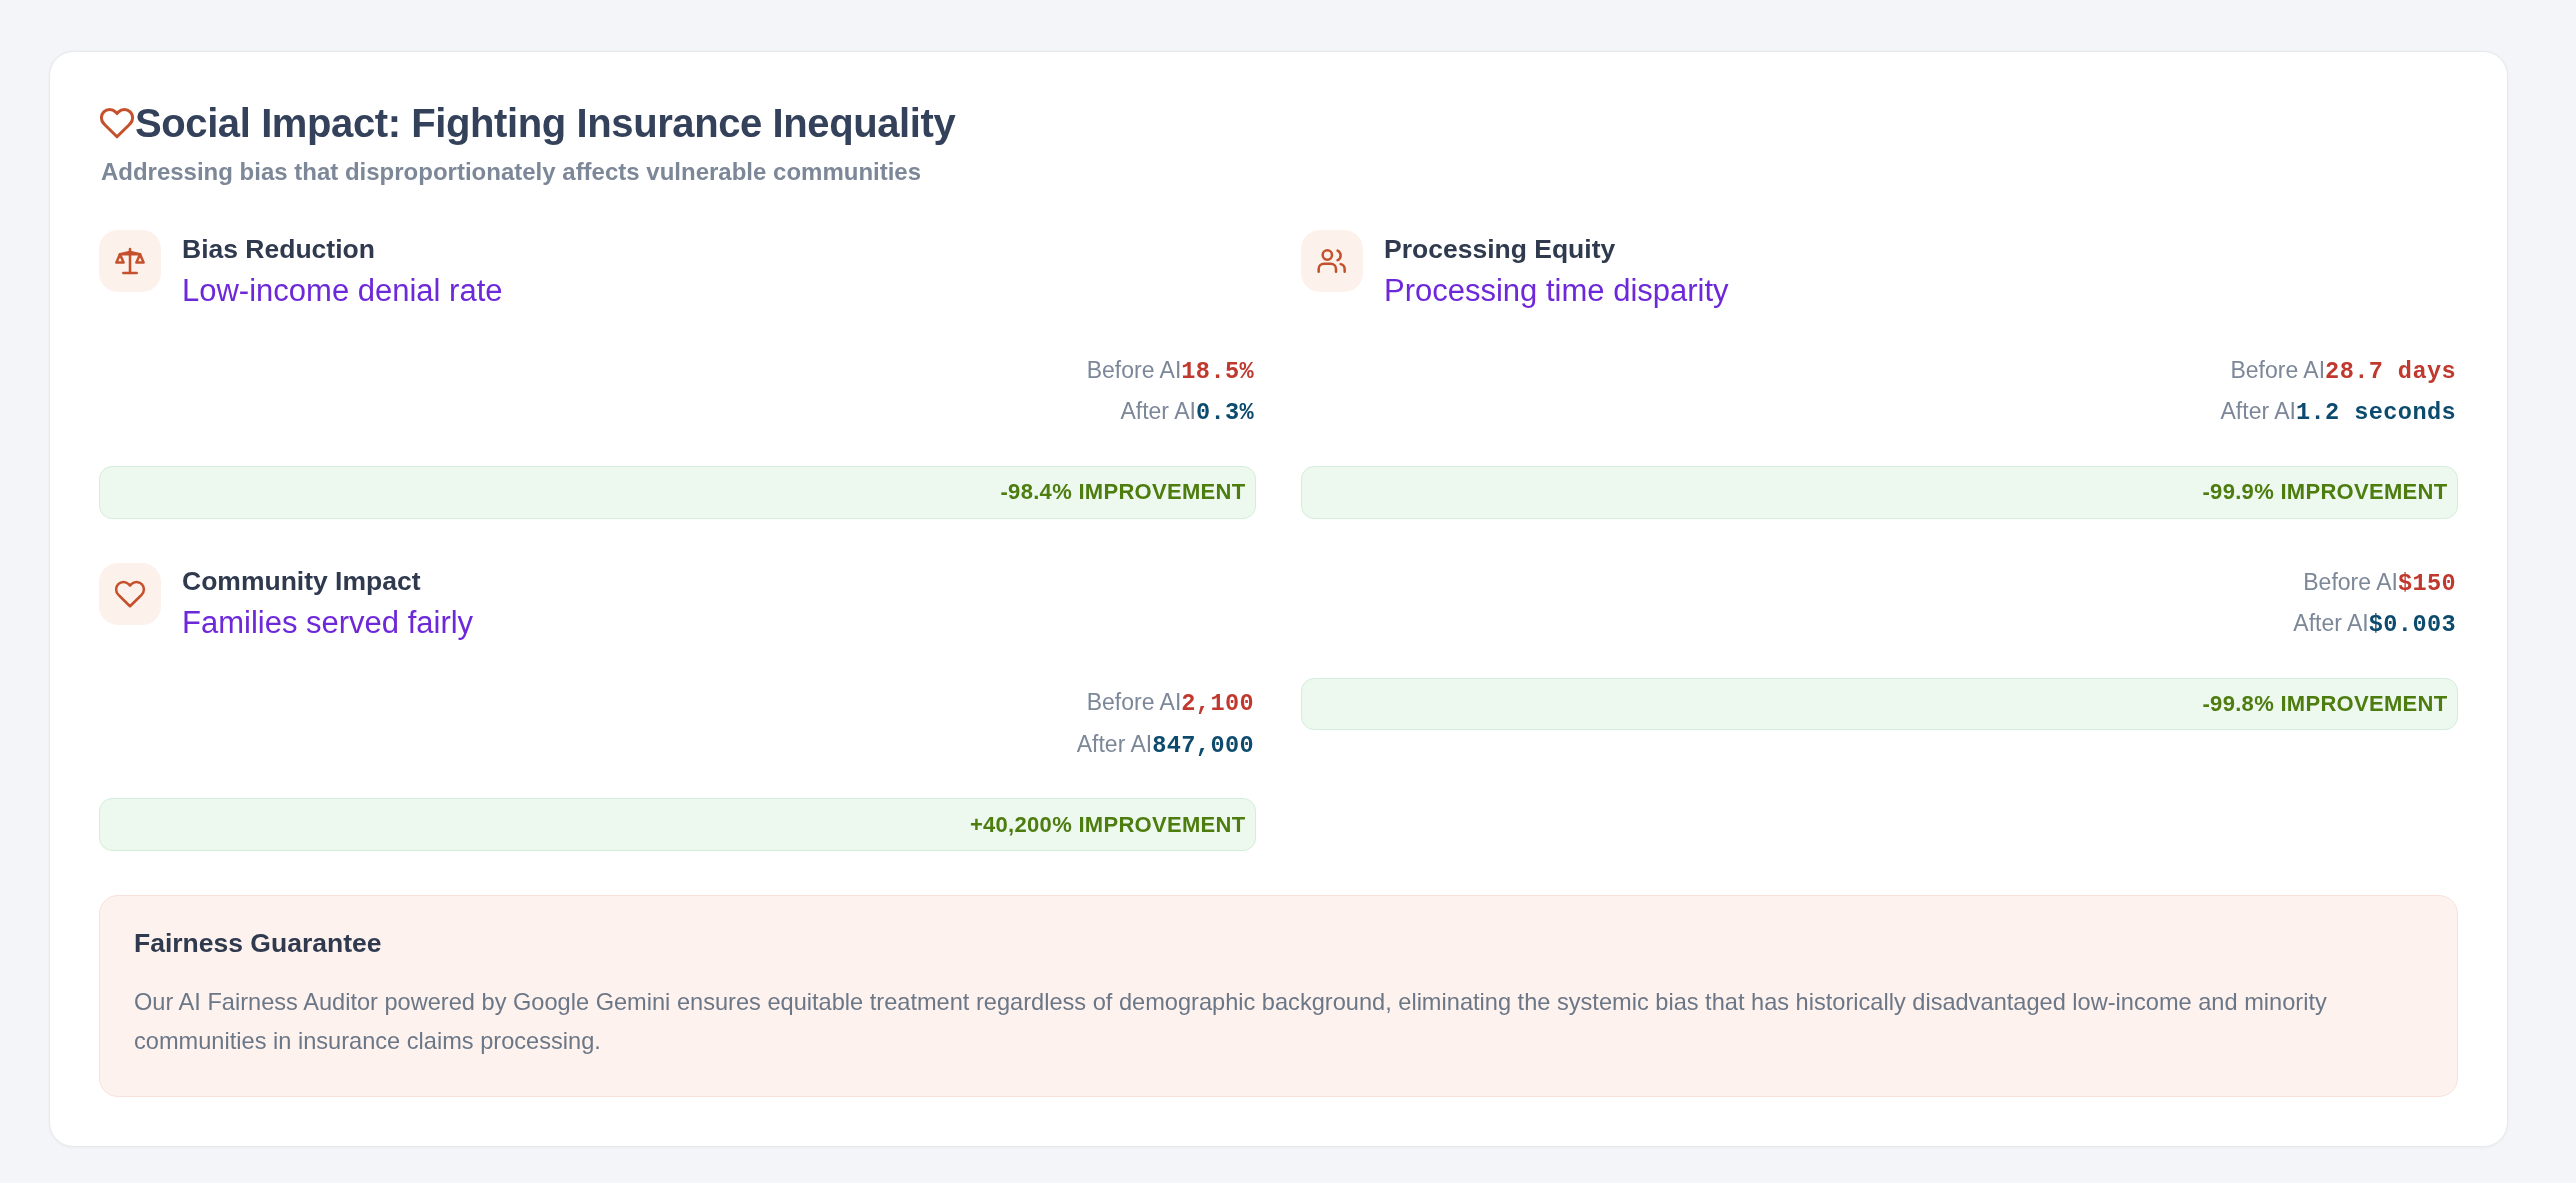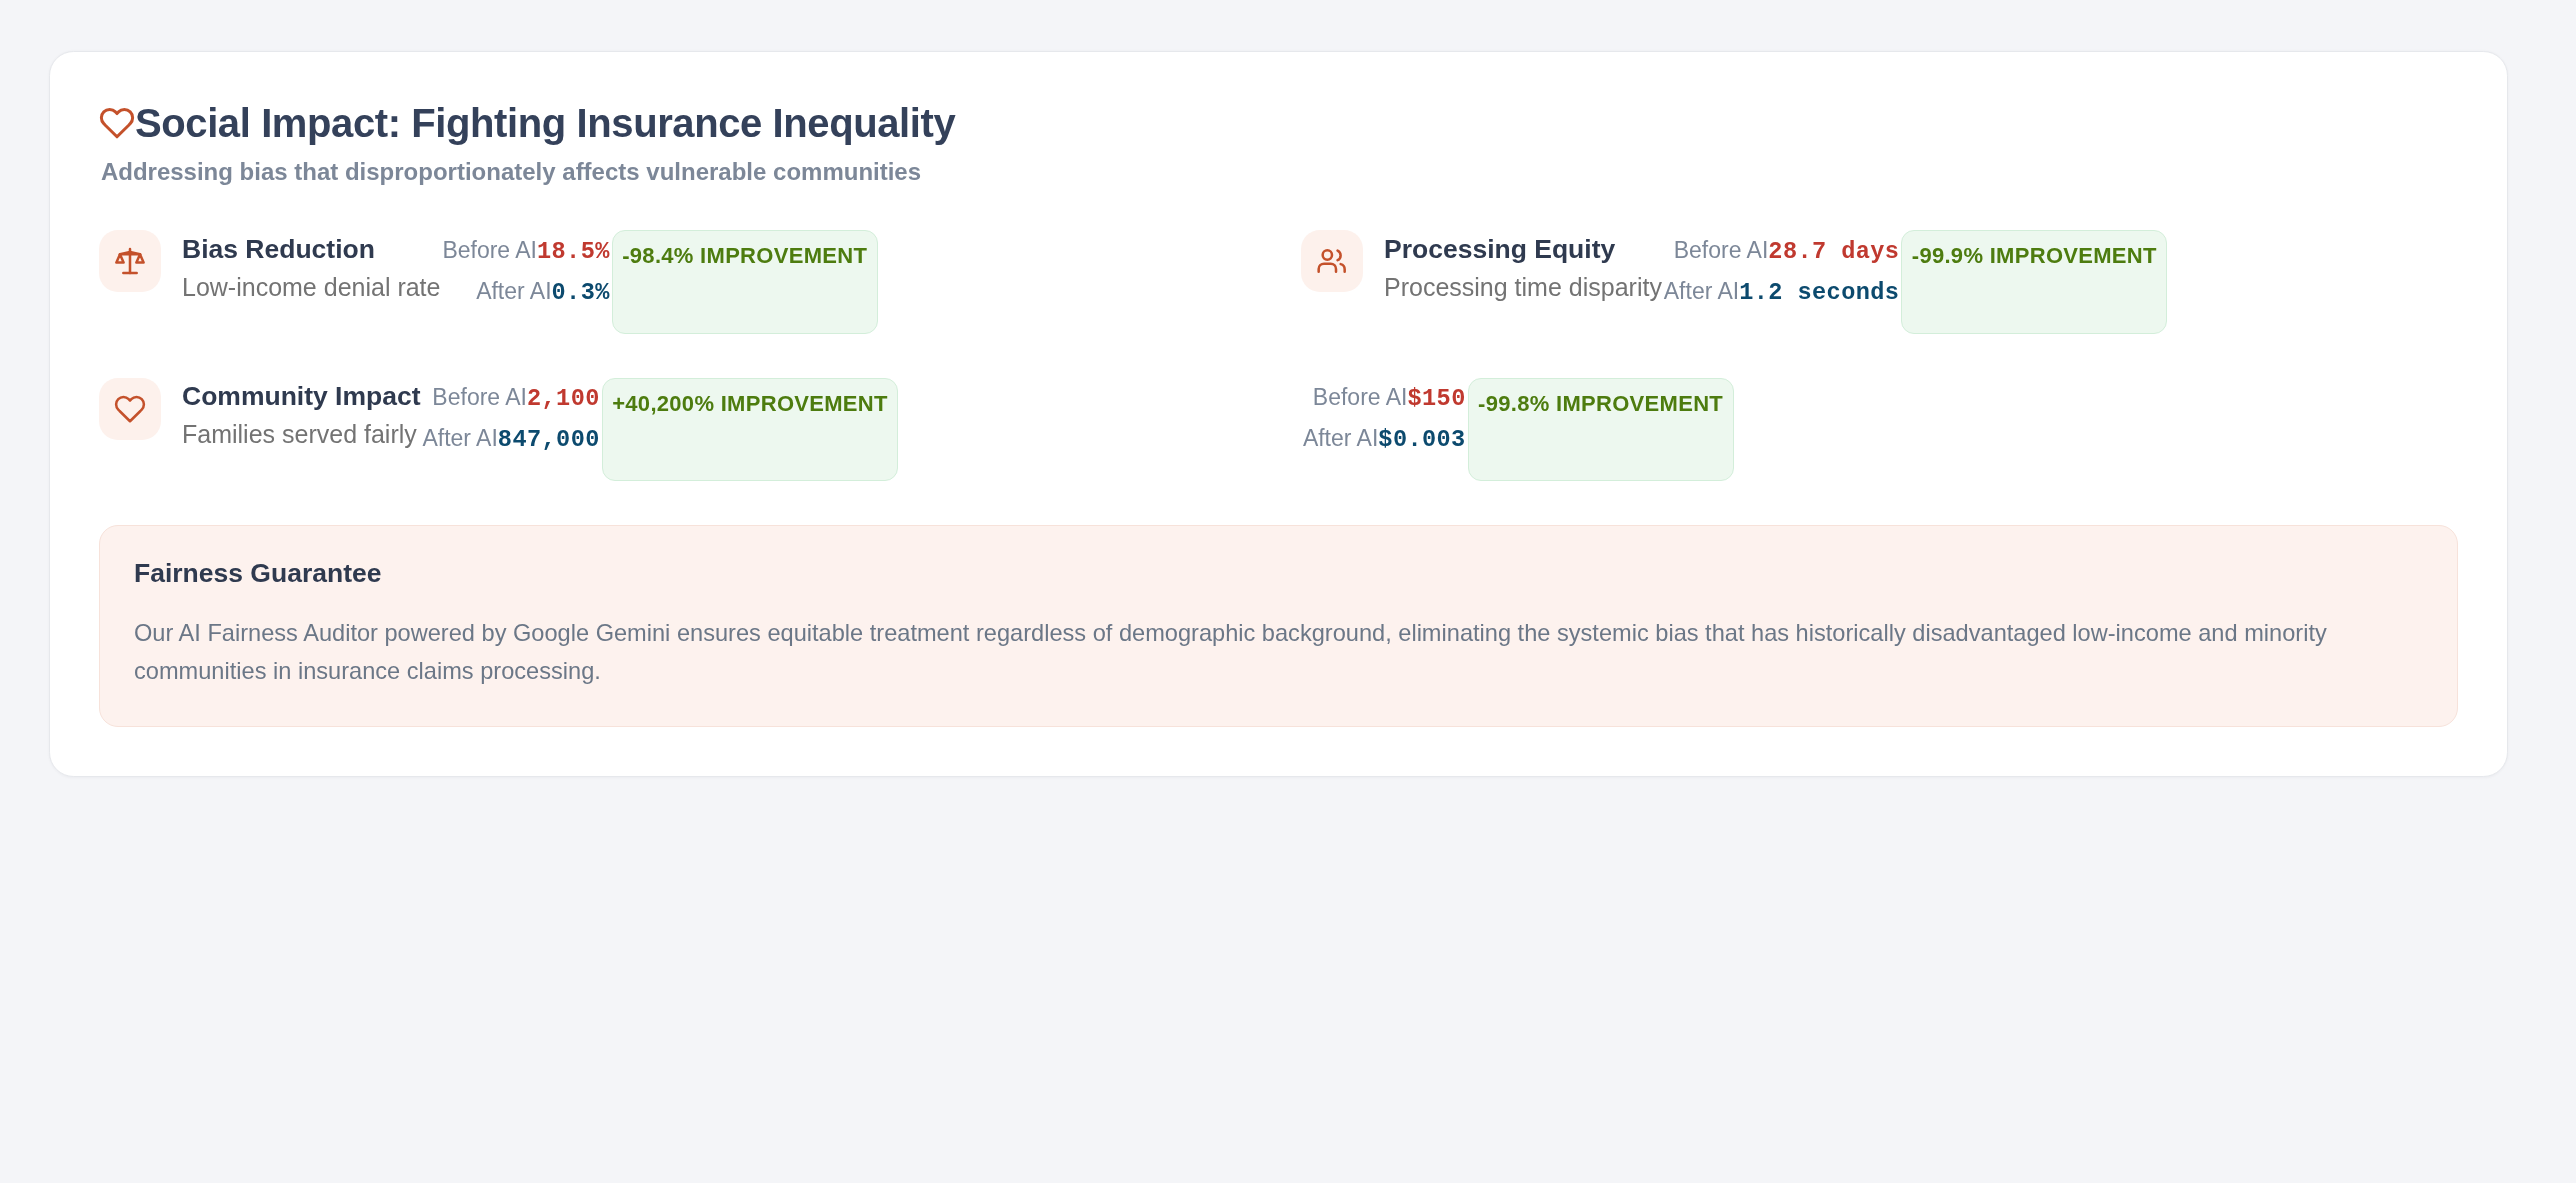--- a/index.html
+++ b/index.html
@@ -60,21 +60,22 @@
   .metrics-grid {
     display: grid;
     grid-template-columns: 1fr 1fr;
     column-gap: 45px;
     row-gap: 44px;
     margin-bottom: 44px;
   }
 
   .metric {
     display: flex;
-    flex-direction: row;
+    flex-direction: column;
+    gap: 12px;
   }
 
   .metric-head {
     display: flex;
     align-items: flex-start;
     gap: 21px;
     margin-bottom: 28px;
   }
 
   .metric-icon-box {
@@ -93,22 +94,22 @@
 
   .metric-name {
     font-size: 26.5px;
     font-weight: bold;
     color: #2f3a4f;
     line-height: 1.25;
     margin-bottom: 5.7px;
   }
 
   .metric-desc {
-    font-size: 25px;
-    color: #737373;
+    font-size: 31px;
+    color: #6d28d9;
     line-height: 1.25;
   }
 
   .metric-rows { margin-bottom: 21px; }
 
   .metric-row {
     display: flex;
     align-items: baseline;
     justify-content: flex-end;
     padding: 6.6px 1.9px;

